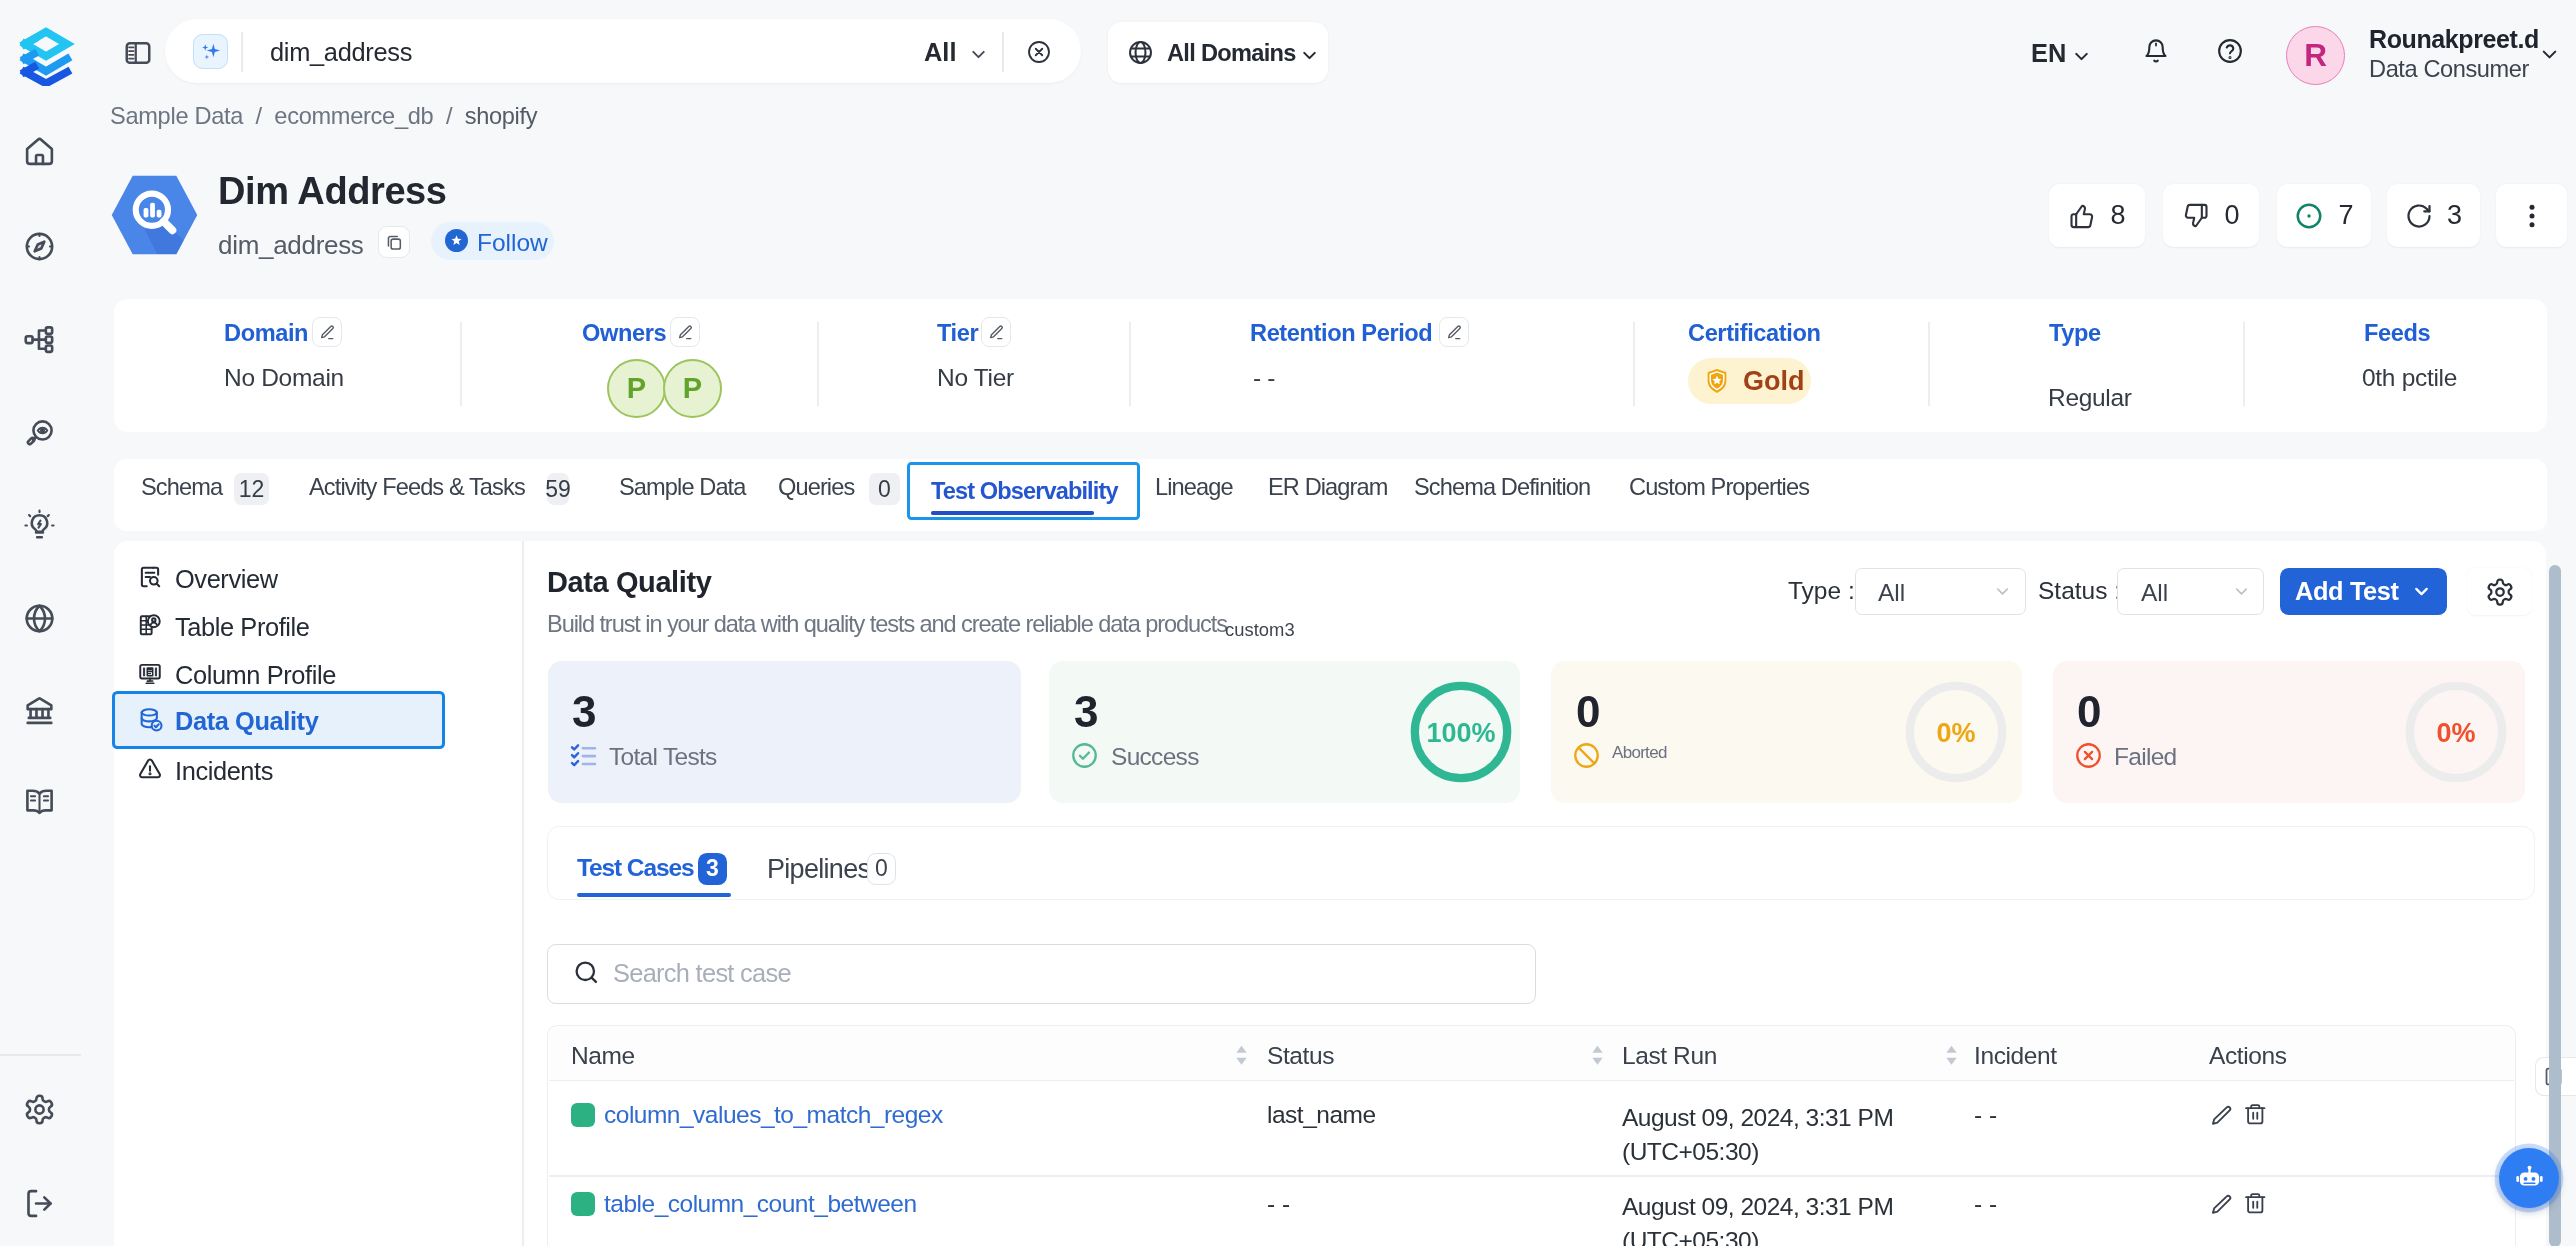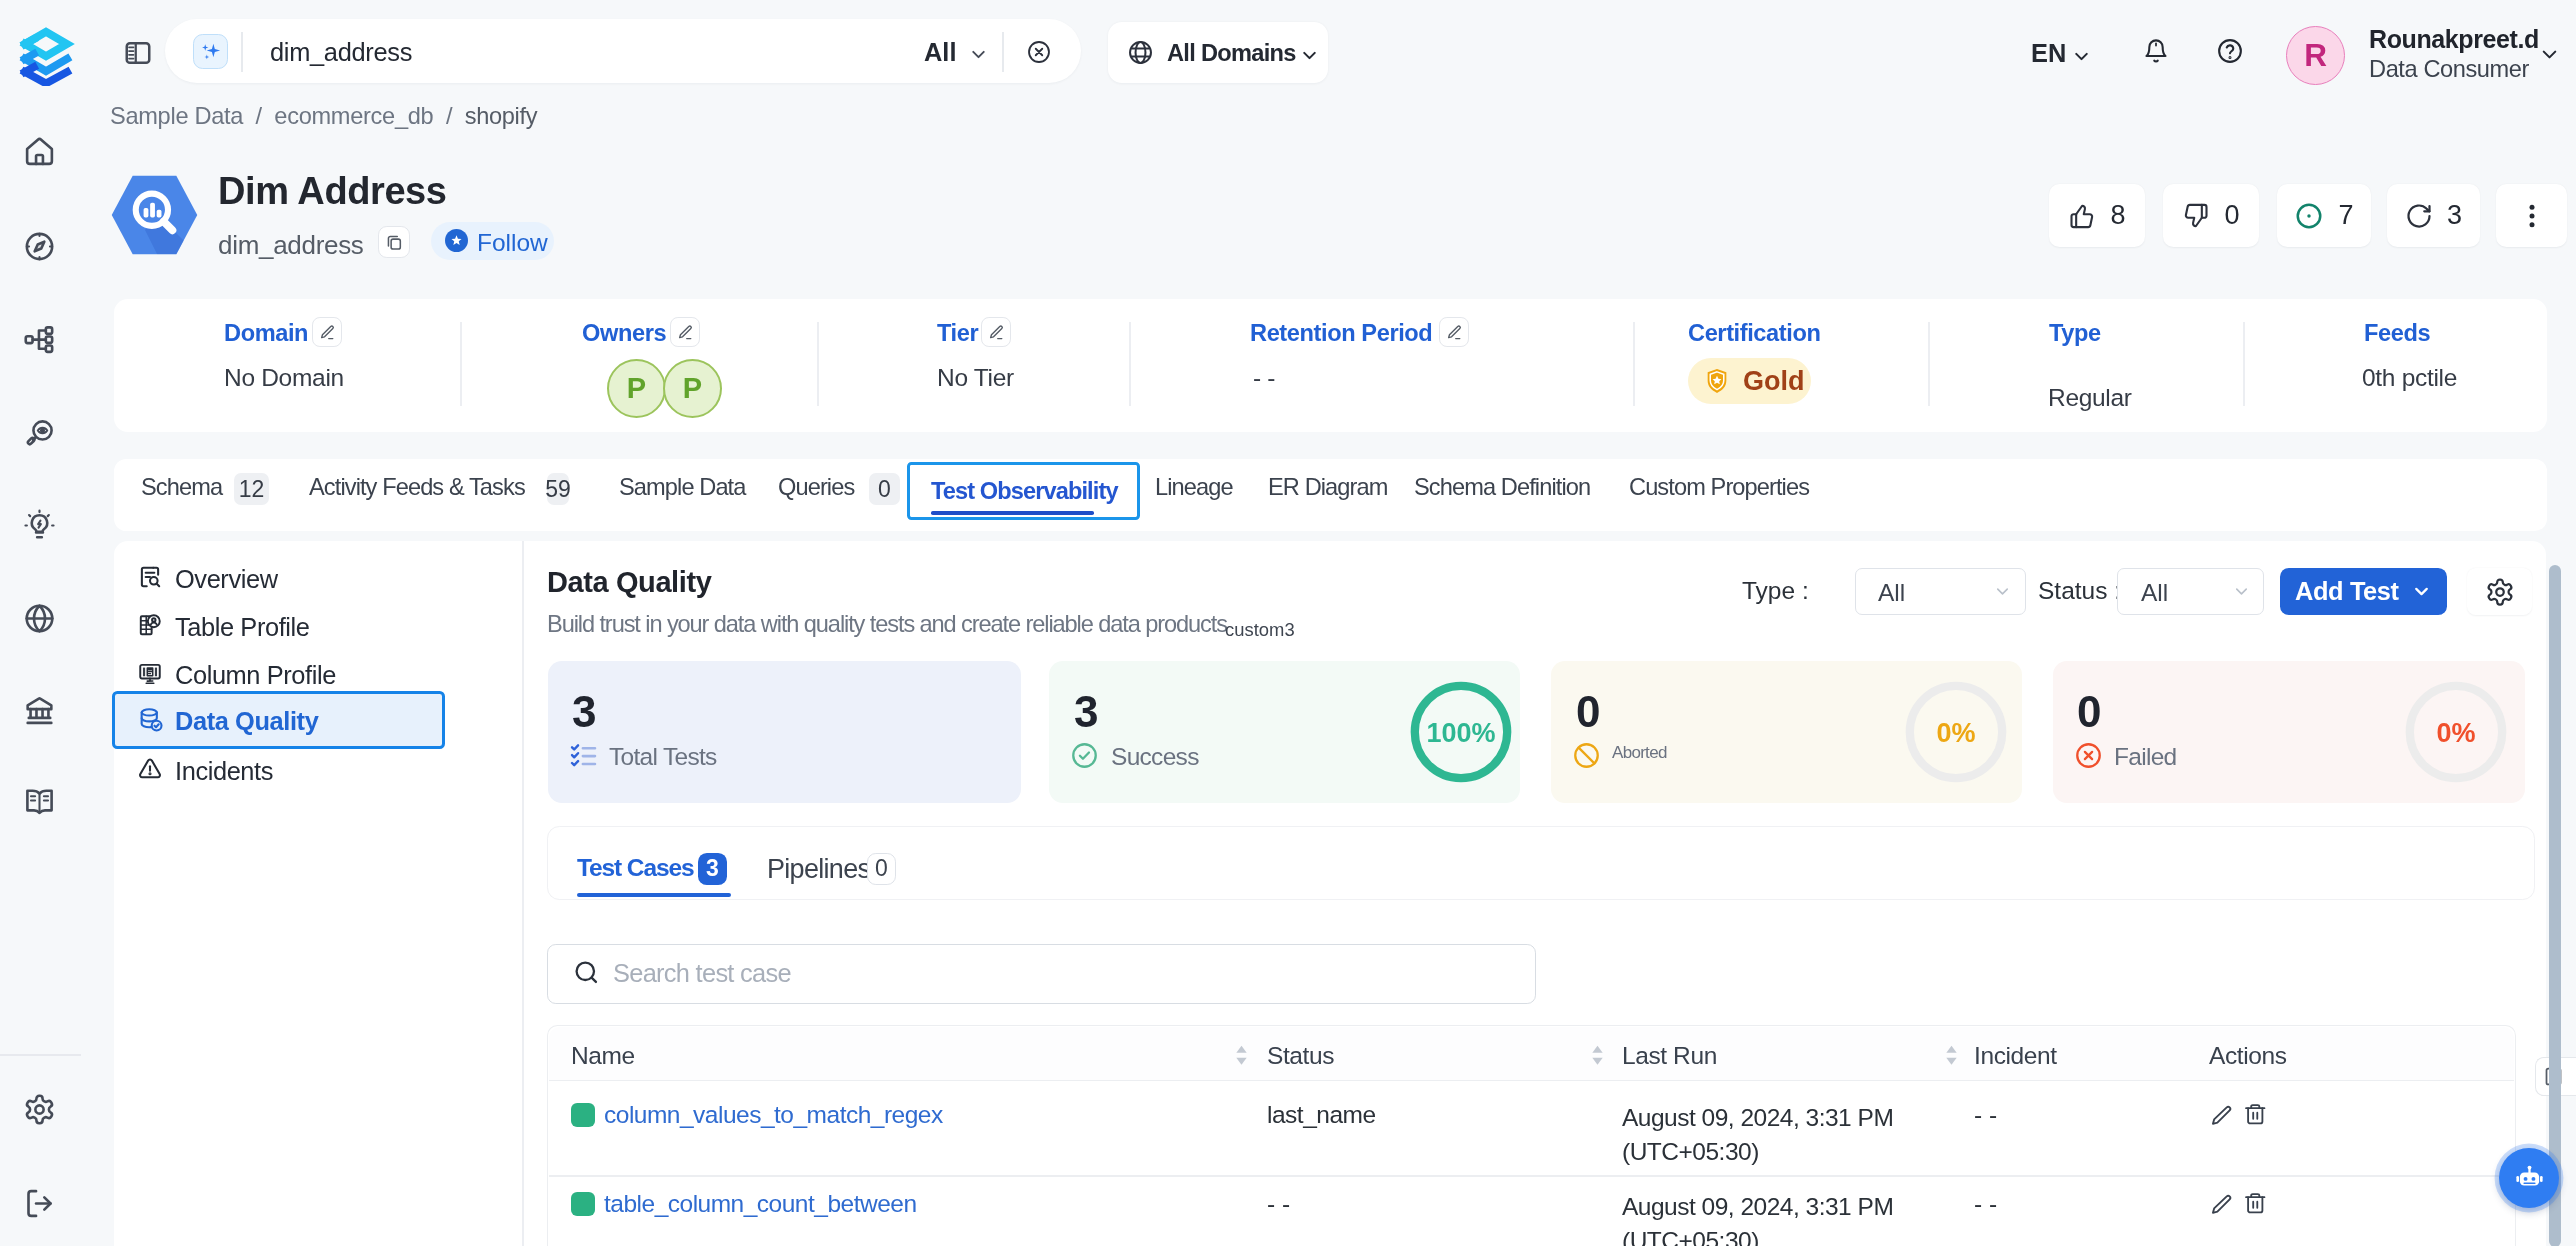--- a/index.html
+++ b/index.html
@@ -370,21 +370,21 @@
 <svg width="26" height="26" viewBox="0 0 24 24" fill="none" stroke="#252b35" stroke-width="1.9" stroke-linecap="round" stroke-linejoin="round">
       <path d="M10.3 4.2a2 2 0 0 1 3.4 0l7.2 12.4a2 2 0 0 1-1.7 3H4.8a2 2 0 0 1-1.7-3Z"></path>
       <path d="M12 9.5v4.2"></path>
       <circle cx="12" cy="16.4" r=".5" fill="#252b35"></circle>
     </svg>
   </div>
 <div class="abs" style="left:175px;top:757px;font-size:25.4px;letter-spacing:-0.4px;color:#252b35">Incidents</div>
 
 <div class="abs" style="left:547px;top:566px;font-size:29px;font-weight:bold;letter-spacing:-0.4px;color:#20242c">Data Quality</div>
 <div class="abs" style="left:547px;top:611px;font-size:23.6px;letter-spacing:-1.1px;color:#6e7683;white-space:nowrap">Build trust in your data with quality tests and create reliable data products<span style="font-size:18.4px;letter-spacing:0;color:#3f4651;position:relative;top:3.5px;left:-1.8px">custom3</span></div>
-<div class="abs" style="left:1742px;top:577px;font-size:24.5px;color:#2b3139;font-weight:500">Type :</div>
+<div class="abs" style="left:1788px;top:577px;font-size:24.5px;color:#2b3139;font-weight:500">Type :</div>
 <div class="abs" style="left:1855px;top:568px;width:171px;height:47px;background:#fff;border:1.8px solid #dfe3e9;border-radius:7px"></div>
 <div class="abs" style="left:1878px;top:579px;font-size:24.5px;color:#3c434e">All</div>
 <div class="abs" style="left:1993px;top:582px">
     <svg width="19" height="19" viewBox="0 0 24 24" fill="none" stroke="#b9c0ca" stroke-width="2" stroke-linecap="round" stroke-linejoin="round">
       <path d="m6 9 6 6 6-6"></path>
     </svg>
   </div>
 <div class="abs" style="left:2038px;top:577px;font-size:24.5px;color:#2b3139;font-weight:500">Status :</div>
 <div class="abs" style="left:2117px;top:568px;width:147px;height:47px;background:#fff;border:1.8px solid #dfe3e9;border-radius:7px"></div>
 <div class="abs" style="left:2141px;top:579px;font-size:24.5px;color:#3c434e">All</div>

